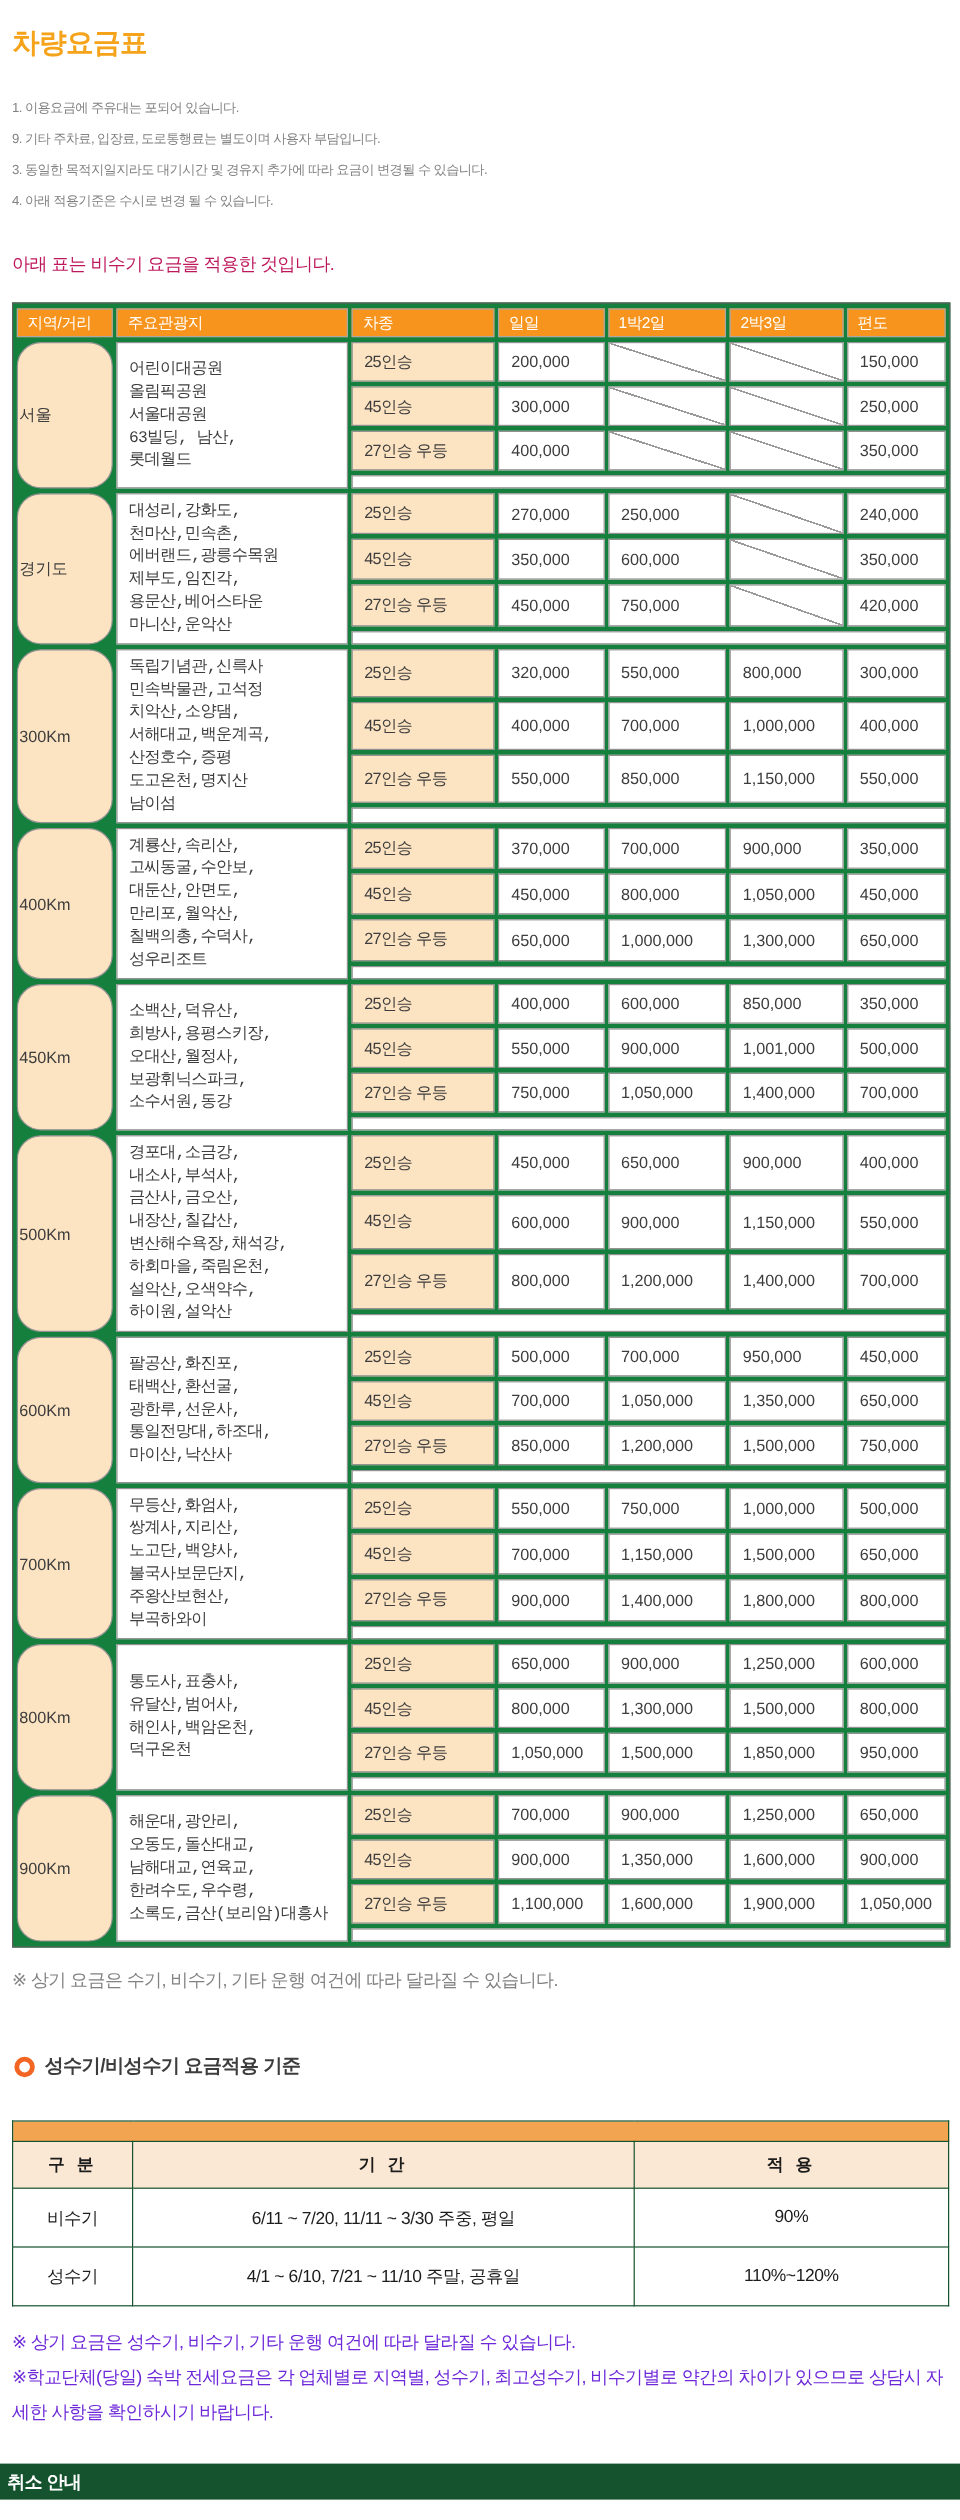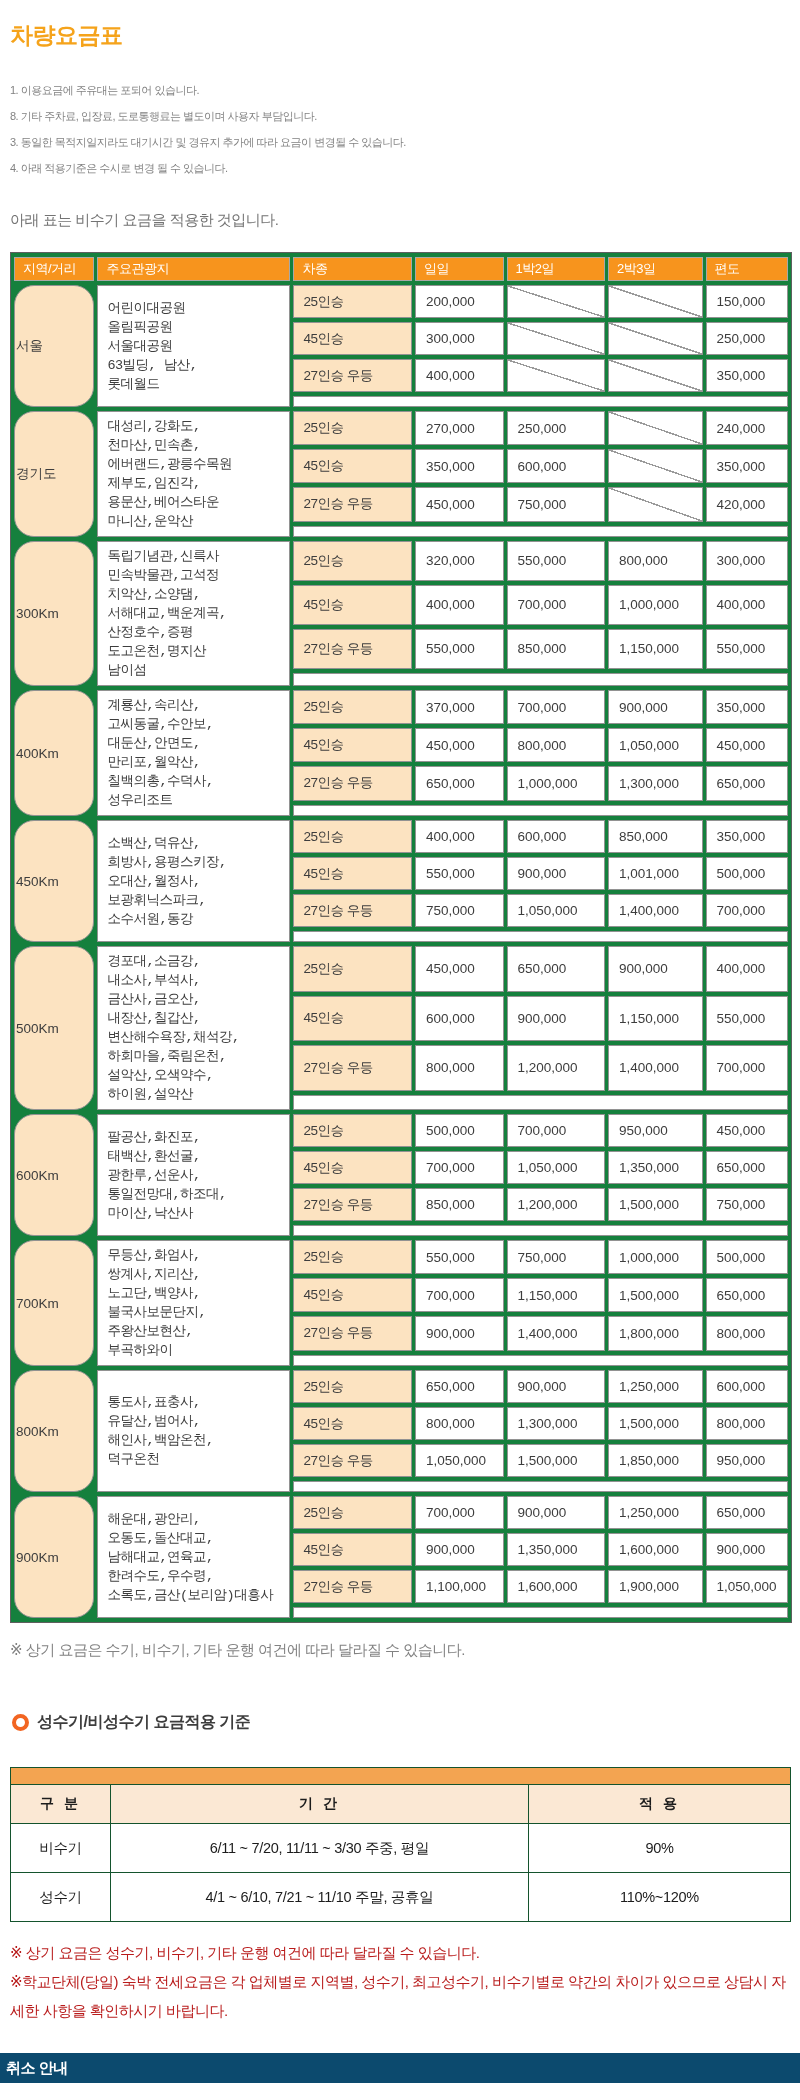--- a/index.html
+++ b/index.html
@@ -7,21 +7,21 @@
     width:800px;height:2100px;position:relative;overflow:hidden;
     font-family:"Liberation Sans","DejaVu Sans",sans-serif;
     color:#777;
   }
   .content{padding:16px 10px 0 10px;}
   .page-title{
     color:#f5a31b;font-size:23px;font-weight:bold;margin:4px 0 26px 0;
     letter-spacing:-0.5px;
   }
   .intro-notes p{margin:0;font-size:11px;line-height:26px;color:#828282;letter-spacing:-0.5px;}
-  .table-caption{margin:30px 0 22px 0;font-size:15px;color:#737373;letter-spacing:-0.5px;}
+  .table-caption{margin:30px 0 22px 0;font-size:15px;color:#be185d;letter-spacing:-0.5px;}
 
   
   table.fare{
     border-collapse:separate;border-spacing:3px 4px;table-layout:fixed;
     width:782px;background:#15803d;border:1px solid #5f5f5f;
   }
   table.fare th{
     background:#f7941d;color:#fff;font-weight:normal;font-size:13px;
     text-align:left;padding:2px 8px;border:1px solid #a8a8a8;height:18px;
     letter-spacing:-0.5px;
@@ -60,39 +60,39 @@
     border-collapse:collapse;table-layout:fixed;width:780px;margin-top:34px;
     border:1px solid #3a3a3a;
   }
   table.season td{border:1px solid #14532d;text-align:center;color:#1c1c1c;}
   td.season-strip{background:#f3a451;height:14px;border-bottom:1px solid #3a3a3a;}
   tr.season-head td{
     background:#fbe8d4;height:36px;font-size:14px;font-weight:bold;letter-spacing:3px;
   }
   tr.season-row td{height:46px;font-size:14.5px;background:#fff;letter-spacing:-0.3px;}
   .season-notes{margin-top:16px;}
-  .season-notes p{margin:0;font-size:15px;line-height:29px;color:#b91c1c;letter-spacing:-0.5px;}
+  .season-notes p{margin:0;font-size:15px;line-height:29px;color:#6d28d9;letter-spacing:-0.5px;}
 
   
   .cancel-bar{
-    margin:28px 0 0 -10px;width:800px;height:30px;background:#0c4a6e;
+    margin:28px 0 0 -10px;width:800px;height:30px;background:#14532d;
     display:flex;align-items:center;
   }
   .cancel-bar span{color:#fff;font-size:15px;font-weight:bold;padding-left:6px;letter-spacing:-0.5px;}
 </style>
 </head>
 <body>
 
 <div class="content">
 
   <h1 class="page-title">차량요금표</h1>
 
   <div class="intro-notes">
     <p>1. 이용요금에 주유대는 포되어 있습니다.</p>
-    <p>8. 기타 주차료, 입장료, 도로통행료는 별도이며 사용자 부담입니다.</p>
+    <p>9. 기타 주차료, 입장료, 도로통행료는 별도이며 사용자 부담입니다.</p>
     <p>3. 동일한 목적지일지라도 대기시간 및 경유지 추가에 따라 요금이 변경될 수 있습니다.</p>
     <p>4. 아래 적용기준은 수시로 변경 될 수 있습니다.</p>
   </div>
 
   <p class="table-caption">아래 표는 비수기 요금을 적용한 것입니다.</p>
 
   <table class="fare">
     <colgroup>
       <col style="width:80px">
         <col style="width:192px">

